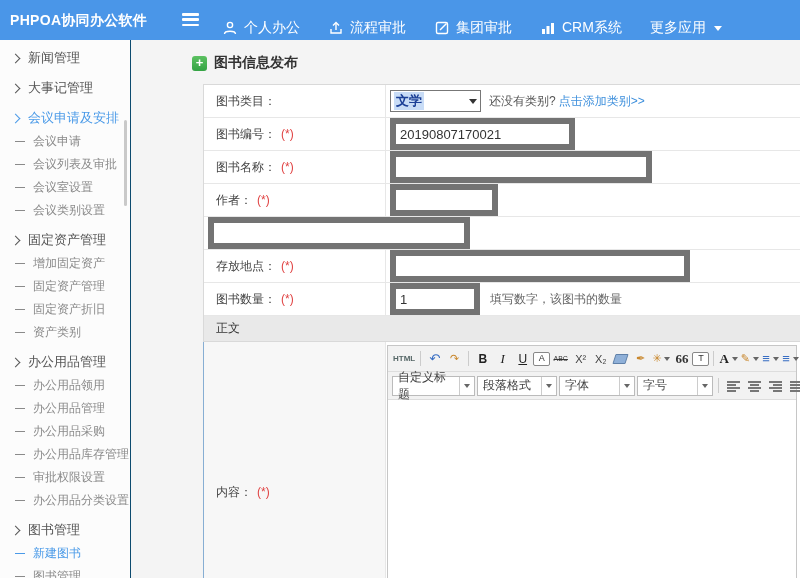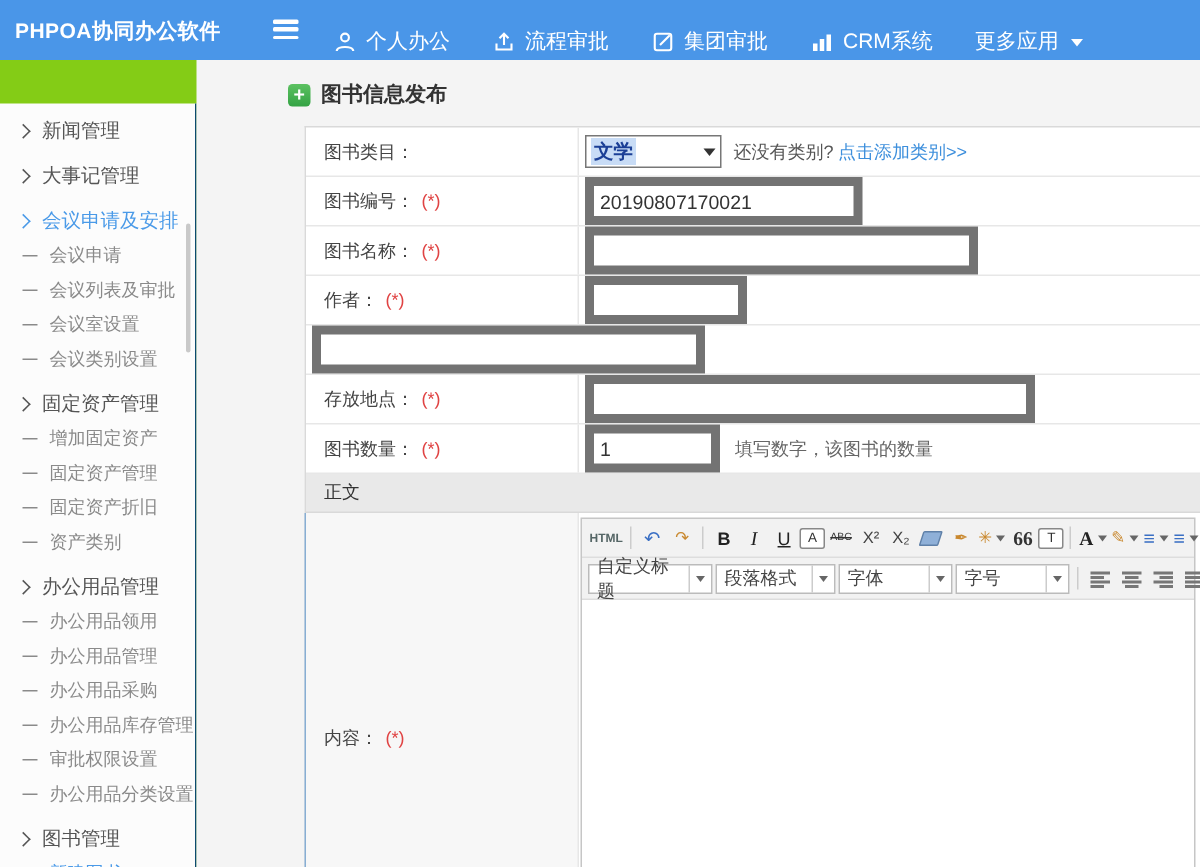--- a/index.html
+++ b/index.html
@@ -1,30 +1,30 @@
 <!DOCTYPE html>
 <html><head>
 <meta charset="utf-8">
 <style>
   html,body{margin:0;padding:0;}
   body{font-family:"Liberation Sans","DejaVu Sans",sans-serif;}
-  .screen{position:relative;width:800px;height:578px;overflow:hidden;background:#84cc16;}
+  .screen{position:relative;width:800px;height:578px;overflow:hidden;background:#fdba74;}
 
   
   .topbar{position:absolute;top:0;left:0;width:800px;height:40px;background:#4a96e8;color:#fff;z-index:5;}
   .logo{position:absolute;left:10px;top:0;height:40px;line-height:40px;font-size:14px;font-weight:bold;letter-spacing:.3px;}
   .hamburger{position:absolute;left:182px;top:13px;width:17px;height:14px;cursor:pointer;}
   .hamburger i{display:block;height:2.5px;background:#fff;margin-bottom:2.8px;border-radius:1px;}
   .topnav{position:absolute;left:222px;top:0;height:56px;display:flex;align-items:center;gap:28px;}
   .nav-item{display:flex;align-items:center;gap:6px;font-size:14px;cursor:pointer;white-space:nowrap;}
   .nav-item svg{display:block;}
   .caret-down{width:0;height:0;border-left:4px solid transparent;border-right:4px solid transparent;border-top:5px solid #fff;margin-left:2px;}
 
   
-  .sidebar{position:absolute;top:40px;left:0;width:130px;bottom:0;background:#fcfcfc;border-right:1px solid #0c4a6e;overflow:hidden;margin-top:29px;}
+  .sidebar{position:absolute;top:40px;left:0;width:130px;bottom:0;background:#fcfcfc;border-right:5px solid #0c4a6e;overflow:hidden;}
   .side-item{display:flex;align-items:center;cursor:pointer;white-space:nowrap;}
   .side-parent{height:24px;margin-top:6px;padding-left:12px;font-size:13px;color:#555;}
   .side-child{height:23px;padding-left:15px;font-size:12px;color:#8a8a8a;}
   .side-item.active{color:#4a9ae8;}
   .chev{width:6px;height:6px;border:solid currentColor;border-width:1.5px 1.5px 0 0;transform:rotate(45deg);margin-right:9px;flex:none;}
   .dash{width:10px;height:1px;background:currentColor;margin-right:8px;flex:none;}
   .side-scroll{position:absolute;right:3px;top:80px;width:3px;height:86px;background:#c9c9c9;border-radius:2px;}
 
   
   .main{position:absolute;top:40px;left:131px;right:0;bottom:0;background:#f4f4f4;}

